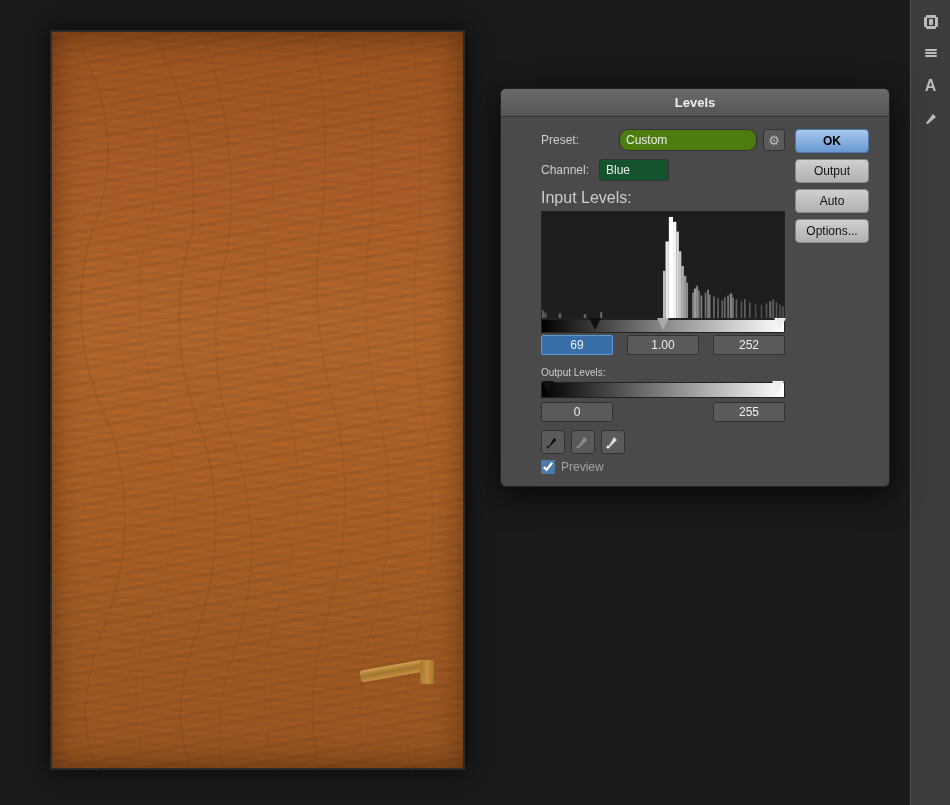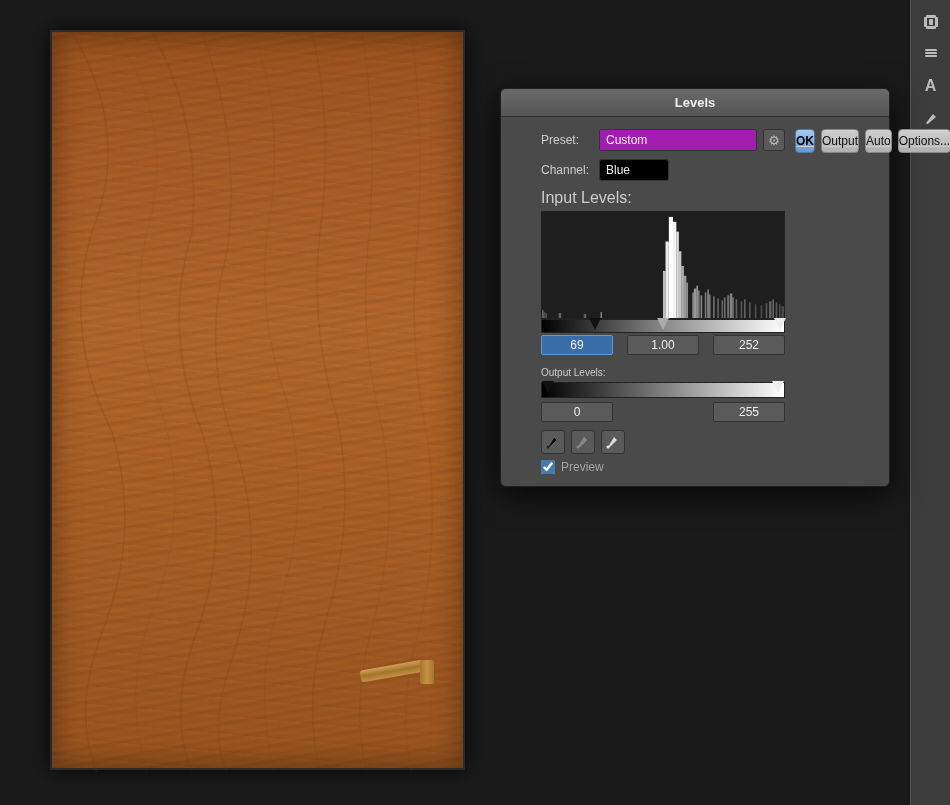--- a/index.html
+++ b/index.html
@@ -151,49 +151,50 @@
 
     .dialog-label {
       color: #ccc;
       font-size: 12px;
       min-width: 52px;
     }
 
     .preset-select {
       flex: 1;
       height: 22px;
-      background: #a21caf;
+      background: #4d7c0f;
       border: 1px solid #333;
-      border-radius: 2px;
+      border-radius: 9px;
       color: #eee;
       font-size: 12px;
       padding: 0 6px;
       appearance: none;
       -webkit-appearance: none;
       cursor: pointer;
+      margin-left: 20px;
     }
 
     .gear-btn {
       width: 22px;
       height: 22px;
       background: #5a5a5a;
       border: 1px solid #333;
       border-radius: 3px;
       display: flex;
       align-items: center;
       justify-content: center;
       cursor: pointer;
       color: #bbb;
       font-size: 13px;
     }
 
     
     .channel-select {
       height: 22px;
-      background: #000000;
+      background: #14532d;
       border: 1px solid #333;
       border-radius: 3px;
       color: #eee;
       font-size: 12px;
       padding: 0 6px;
       appearance: none;
       -webkit-appearance: none;
       cursor: pointer;
       min-width: 70px;
     }
@@ -313,23 +314,23 @@
     }
 
     .dialog-left {
       flex: 1;
       padding-left: 28px;
     }
 
     .dialog-right {
       width: 82px;
       display: flex;
+      flex-direction: column;
       gap: 6px;
       padding-top: 0px;
-      text-decoration: underline;
     }
 
     
     svg.histogram-svg {
       width: 100%;
       height: 100%;
       display: block;
     }
   </style>
 </head>

